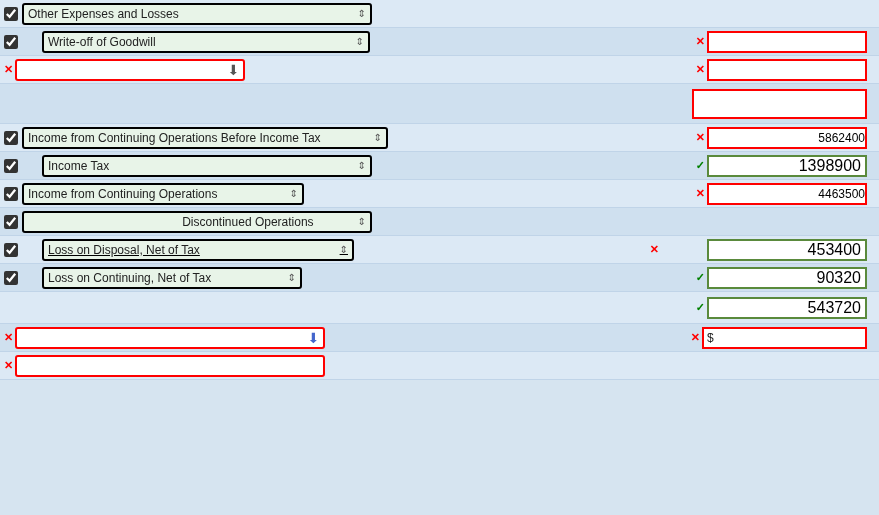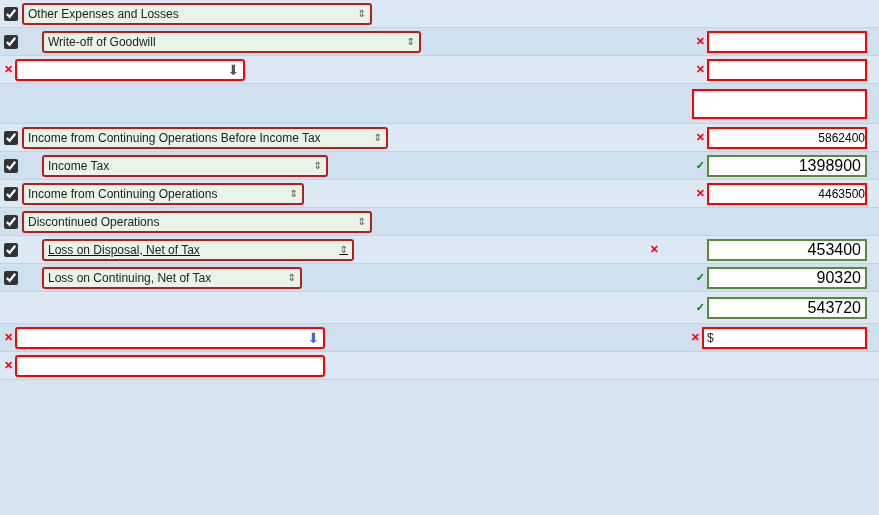--- a/index.html
+++ b/index.html
@@ -36,21 +36,21 @@
       flex-shrink: 0;
     }
     .check-mark {
       color: green;
       font-weight: bold;
       font-size: 11px;
       margin-right: 2px;
       flex-shrink: 0;
     }
     .dropdown-field {
-      border: 2px solid #b91c1c;
+      border: 2px solid #000000;
       background: #e8f4e8;
       border-radius: 3px;
       padding: 2px 4px;
       display: flex;
       align-items: center;
       justify-content: space-between;
       height: 22px;
       gap: 40px;
     }
     .input-red {
@@ -106,21 +106,21 @@
       <span class="label-text">Other Expenses and Losses</span>
       <span class="dropdown-arrow">⇕</span>
     </div>
   </div>
   <div class="col-right"></div>
 </div>
 
 <div class="row alt">
   <div class="col-left">
     <input type="checkbox" class="checkbox" checked="" style="">
-    <div class="dropdown-field indent1" style="width:379px;">
+    <div class="dropdown-field indent1" style="width:328px;">
       <span class="label-text">Write-off of Goodwill</span>
       <span class="dropdown-arrow">⇕</span>
     </div>
   </div>
   <div class="col-right">
     <span class="x-mark">✕</span>
     <input type="text" class="input-red" style="width: 160px;" value="">
   </div>
 </div>
 
@@ -155,21 +155,21 @@
   </div>
   <div class="col-right">
     <span class="x-mark">✕</span>
     <input type="text" class="input-red" style="width: 160px;" value="5862400">
   </div>
 </div>
 
 <div class="row alt">
   <div class="col-left">
     <input type="checkbox" class="checkbox" checked="" style="">
-    <div class="dropdown-field indent1" style="width:286px;">
+    <div class="dropdown-field indent1" style="width:330px;">
       <span class="label-text">Income Tax</span>
       <span class="dropdown-arrow">⇕</span>
     </div>
   </div>
   <div class="col-right">
     <span class="check-mark">✓</span>
     <input type="text" class="input-green" style="width: 160px;" value="1398900">
   </div>
 </div>
 
@@ -183,21 +183,21 @@
   </div>
   <div class="col-right">
     <span class="x-mark">✕</span>
     <input type="text" class="input-red" style="width: 160px;" value="4463500">
   </div>
 </div>
 
 <div class="row alt">
   <div class="col-left">
     <input type="checkbox" class="checkbox" checked="" style="">
-    <div class="dropdown-field" style="width:350px;">
+    <div class="dropdown-field" style="width:350px;justify-content:flex-end;">
       <span class="label-text">Discontinued Operations</span>
       <span class="dropdown-arrow">⇕</span>
     </div>
   </div>
   <div class="col-right"></div>
 </div>
 
 <div class="row">
   <div class="col-left">
     <input type="checkbox" class="checkbox" checked="" style="">

